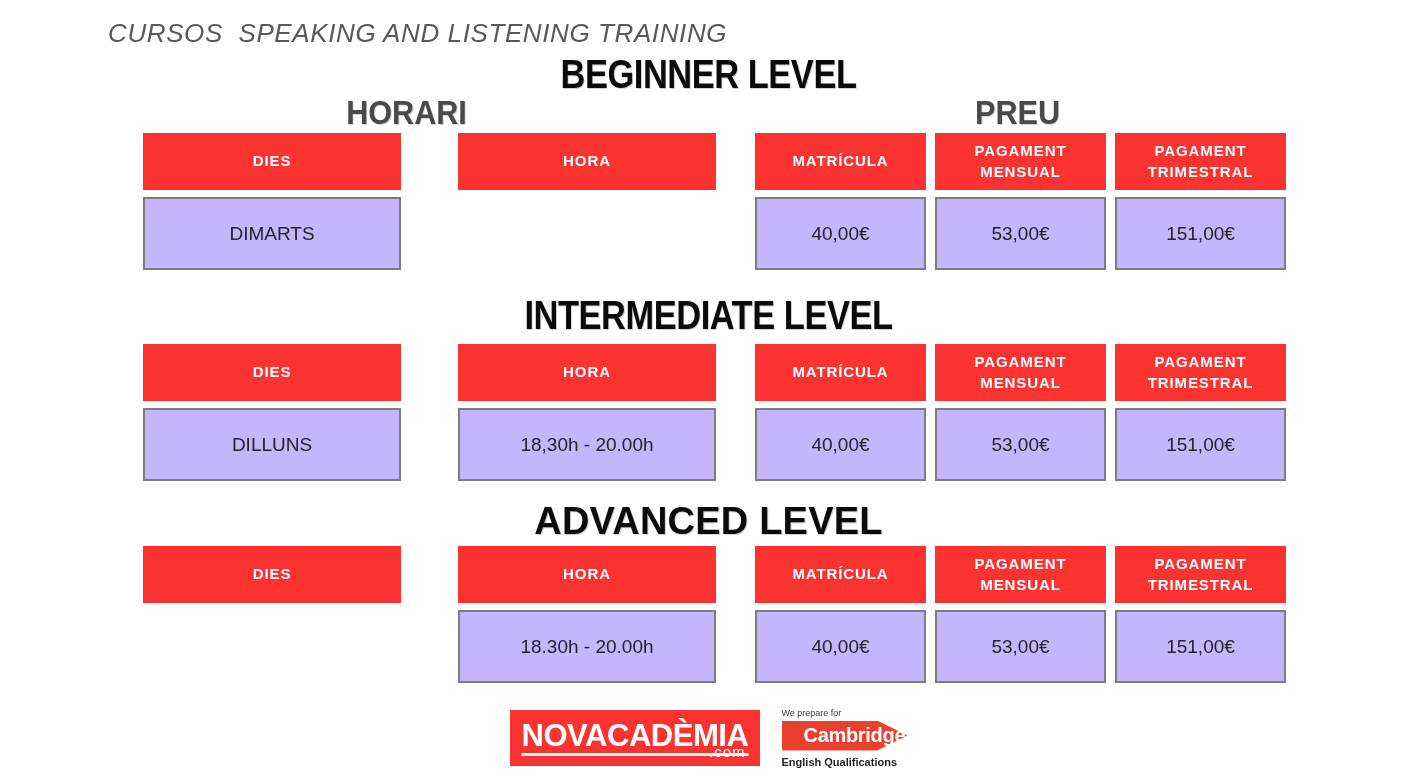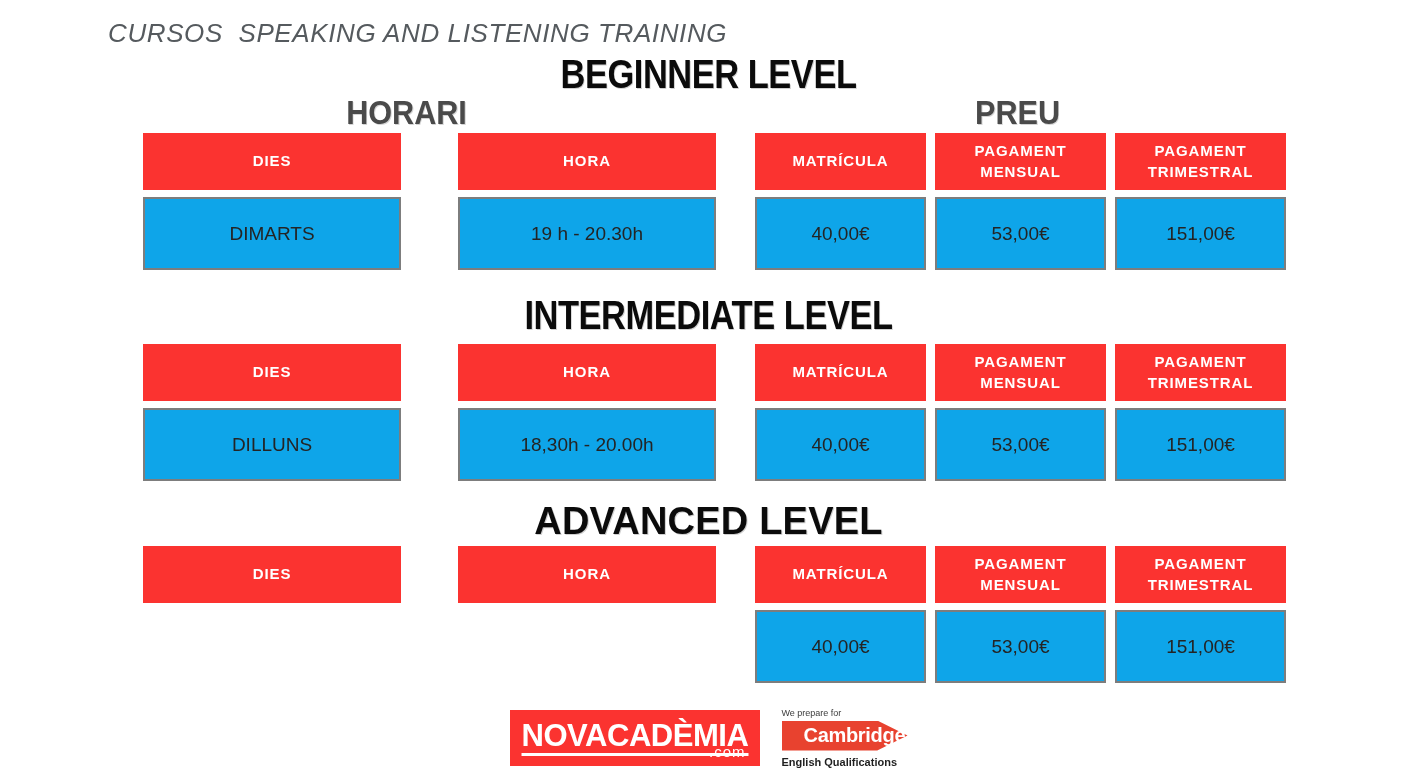--- a/index.html
+++ b/index.html
@@ -115,21 +115,21 @@
     align-items: center;
     justify-content: center;
     text-align: center;
     line-height: 1.35;
   }
 
   .body-cell {
     margin-top: 7px;
     height: 73px;
     border: 2px solid #7d7d7d;
-    background: #0ea5e9;
+    background: #c4b5fd;
     color: #242424;
     font-size: 19px;
     display: flex;
     align-items: center;
     justify-content: center;
     text-align: center;
     box-sizing: border-box;
   }
   .body-cell.price { font-size: 19px; }
 
@@ -231,21 +231,20 @@
 <div class="section" id="section-1">
   <div class="tables-row">
 
     <div class="table-block" id="table-schedule-1">
       <div class="col col-dies">
         <div class="head-cell">DIES</div>
         <div class="body-cell">DIMARTS</div>
       </div>
       <div class="col col-hora">
         <div class="head-cell">HORA</div>
-        <div class="body-cell">19 h - 20.30h</div>
       </div>
     </div>
 
     <div class="table-block" id="table-price-1">
       <div class="col col-price">
         <div class="head-cell">MATRÍCULA</div>
         <div class="body-cell price">40,00€</div>
       </div>
       <div class="col col-price">
         <div class="head-cell">
@@ -314,20 +313,21 @@
 
 <div class="section" id="section-3">
   <div class="tables-row">
 
     <div class="table-block" id="table-schedule-3">
       <div class="col col-dies">
         <div class="head-cell">DIES</div>
       </div>
       <div class="col col-hora">
         <div class="head-cell">HORA</div>
+        <div class="body-cell">18.30h - 20.00h</div>
       </div>
     </div>
 
     <div class="table-block" id="table-price-3">
       <div class="col col-price">
         <div class="head-cell">MATRÍCULA</div>
         <div class="body-cell price">40,00€</div>
       </div>
       <div class="col col-price">
         <div class="head-cell">

